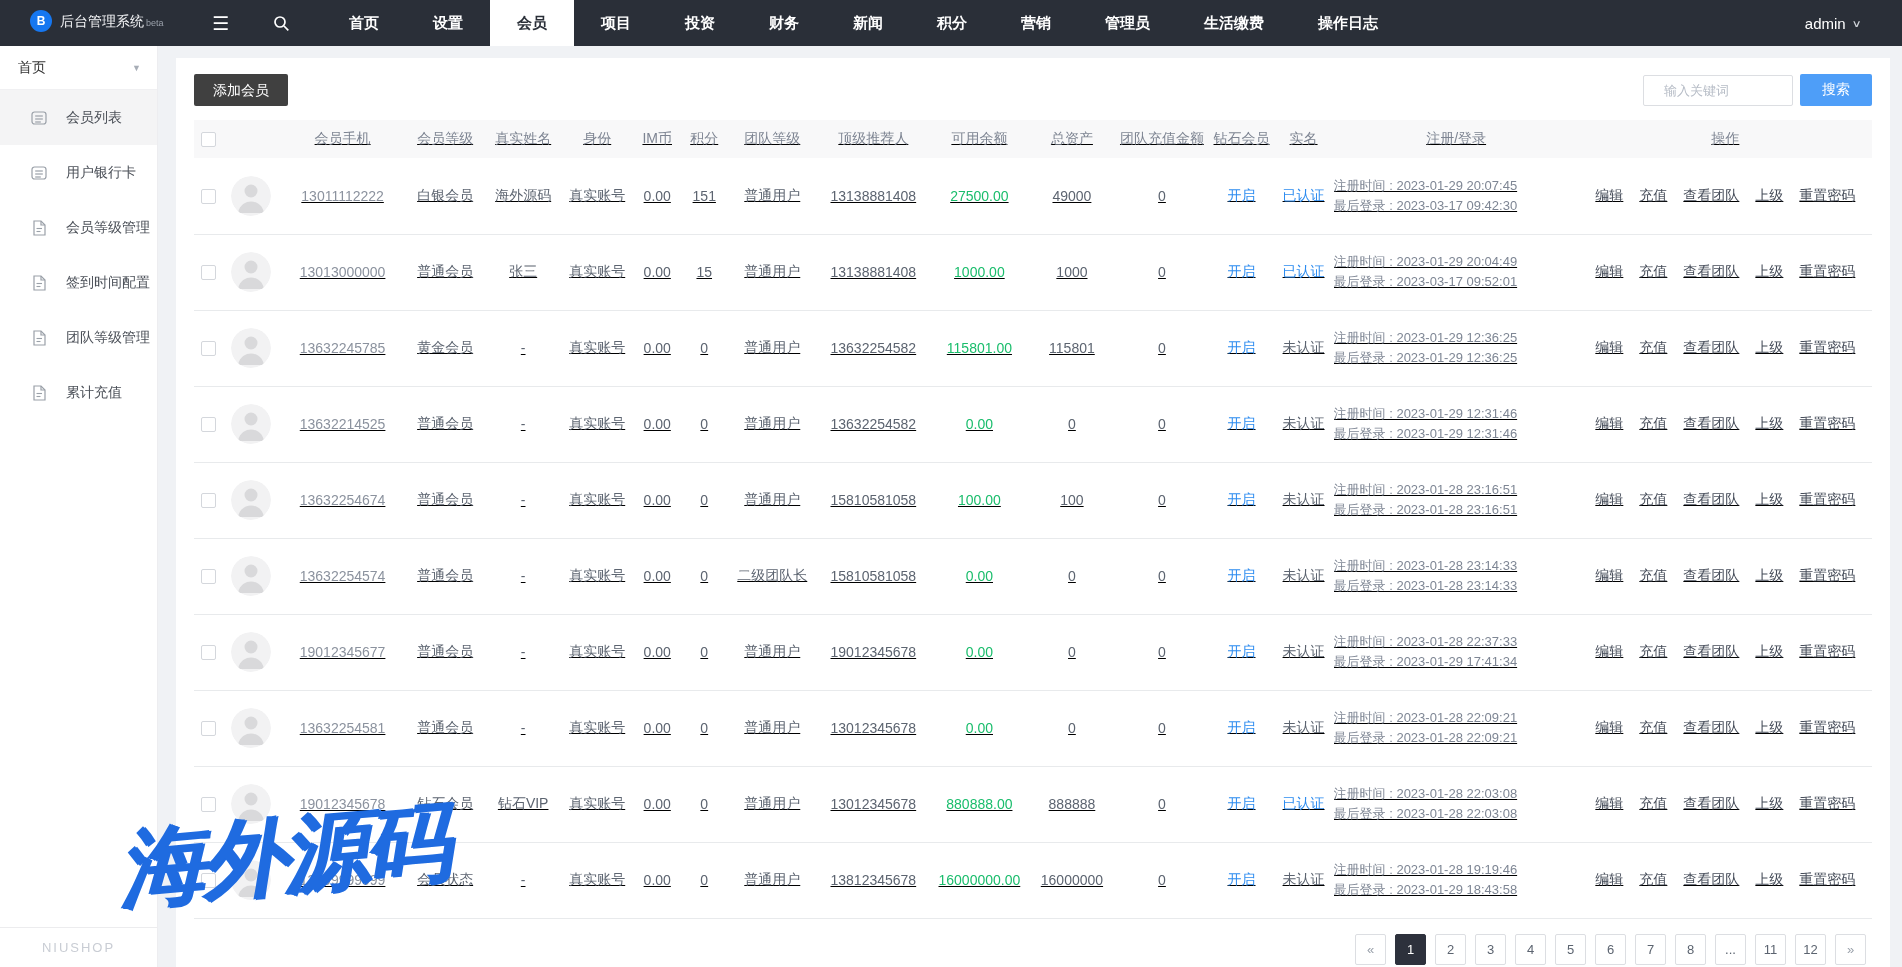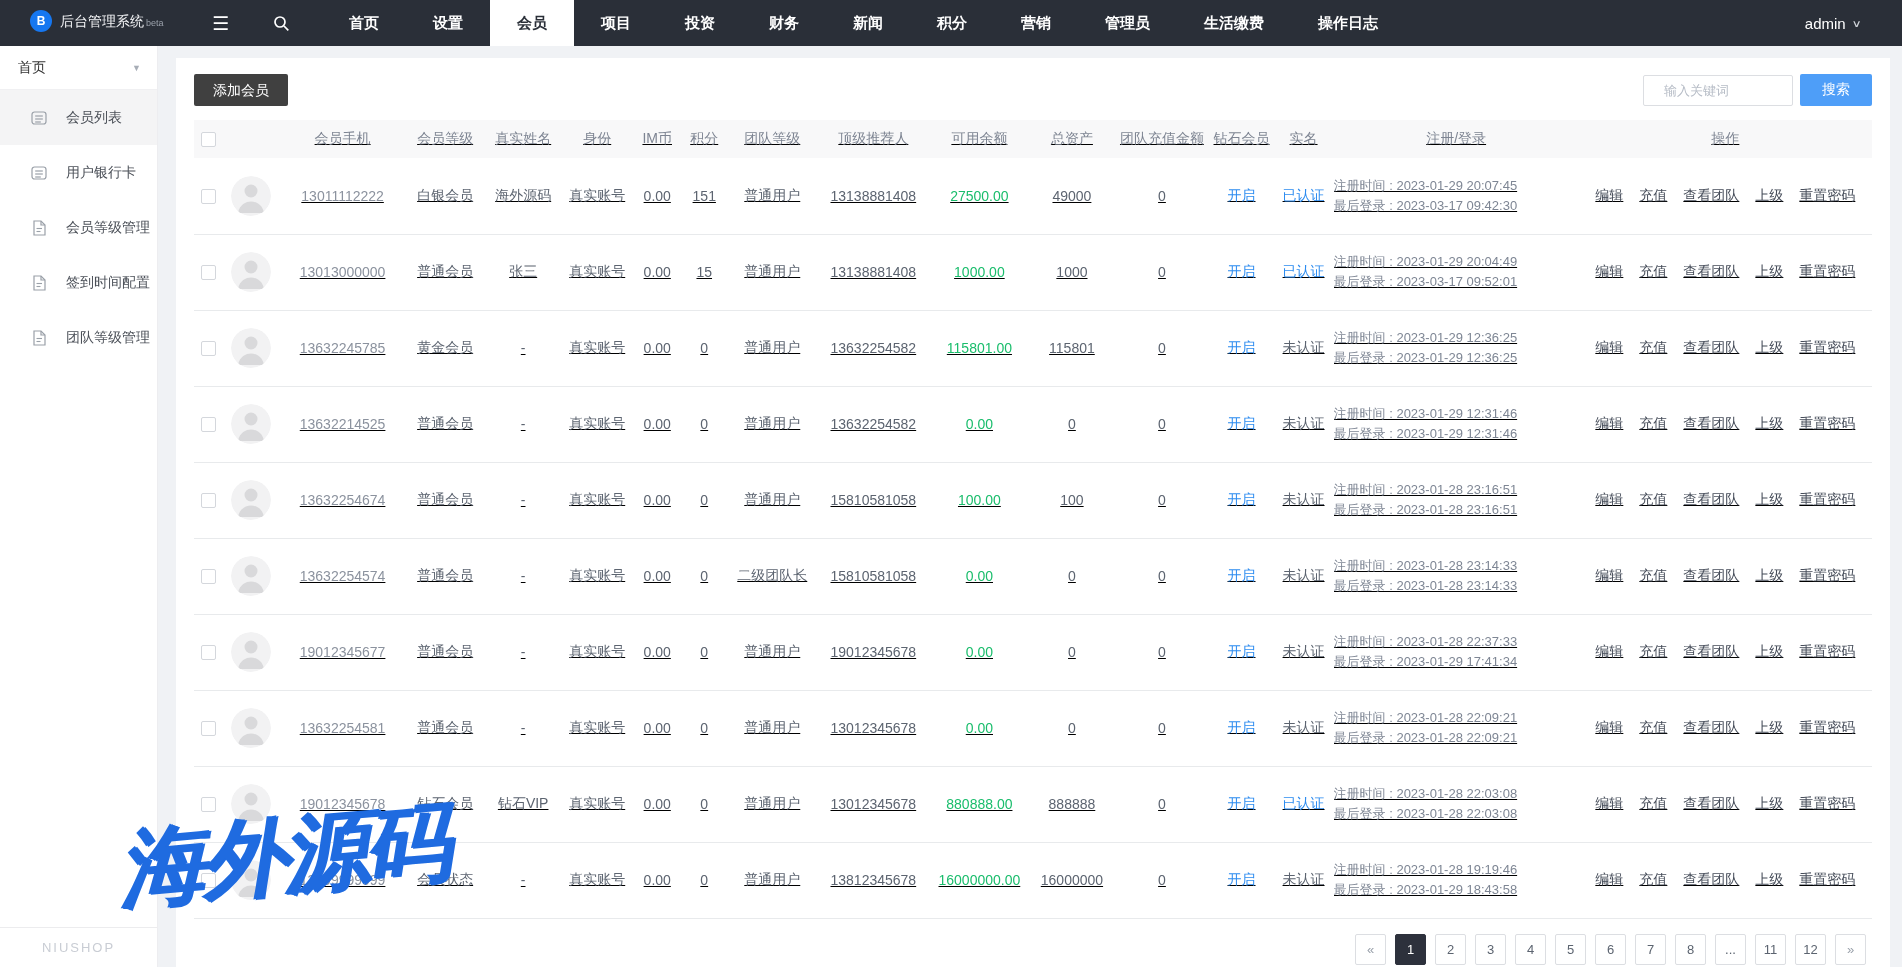--- a/index.html
+++ b/index.html
@@ -171,20 +171,31 @@
       <div class="side-item">
         <span class="side-icon">
           <svg width="16" height="16" viewBox="0 0 16 16">
             <path d="M3 1h7l4 4v10H3z" fill="none" stroke="#9aa0a8" stroke-width="1.2"></path>
             <path d="M10 1v4h4" fill="none" stroke="#9aa0a8" stroke-width="1.2"></path>
             <line x1="5.5" y1="8.5" x2="11" y2="8.5" stroke="#9aa0a8" stroke-width="1.1"></line>
             <line x1="5.5" y1="11.5" x2="9.5" y2="11.5" stroke="#9aa0a8" stroke-width="1.1"></line>
           </svg>
         </span>
         <span>团队等级管理</span>
+      </div>
+      <div class="side-item">
+        <span class="side-icon">
+          <svg width="16" height="16" viewBox="0 0 16 16">
+            <path d="M3 1h7l4 4v10H3z" fill="none" stroke="#9aa0a8" stroke-width="1.2"></path>
+            <path d="M10 1v4h4" fill="none" stroke="#9aa0a8" stroke-width="1.2"></path>
+            <line x1="5.5" y1="8.5" x2="11" y2="8.5" stroke="#9aa0a8" stroke-width="1.1"></line>
+            <line x1="5.5" y1="11.5" x2="9.5" y2="11.5" stroke="#9aa0a8" stroke-width="1.1"></line>
+          </svg>
+        </span>
+        <span>累计充值</span>
       </div>
     </div>
   <div class="side-footer">NIUSHOP</div>
 </div>
 
 <div class="main">
   <div class="card">
     <div class="toolbar">
       <button class="btn-add">添加会员</button>
       <div class="search-box">

